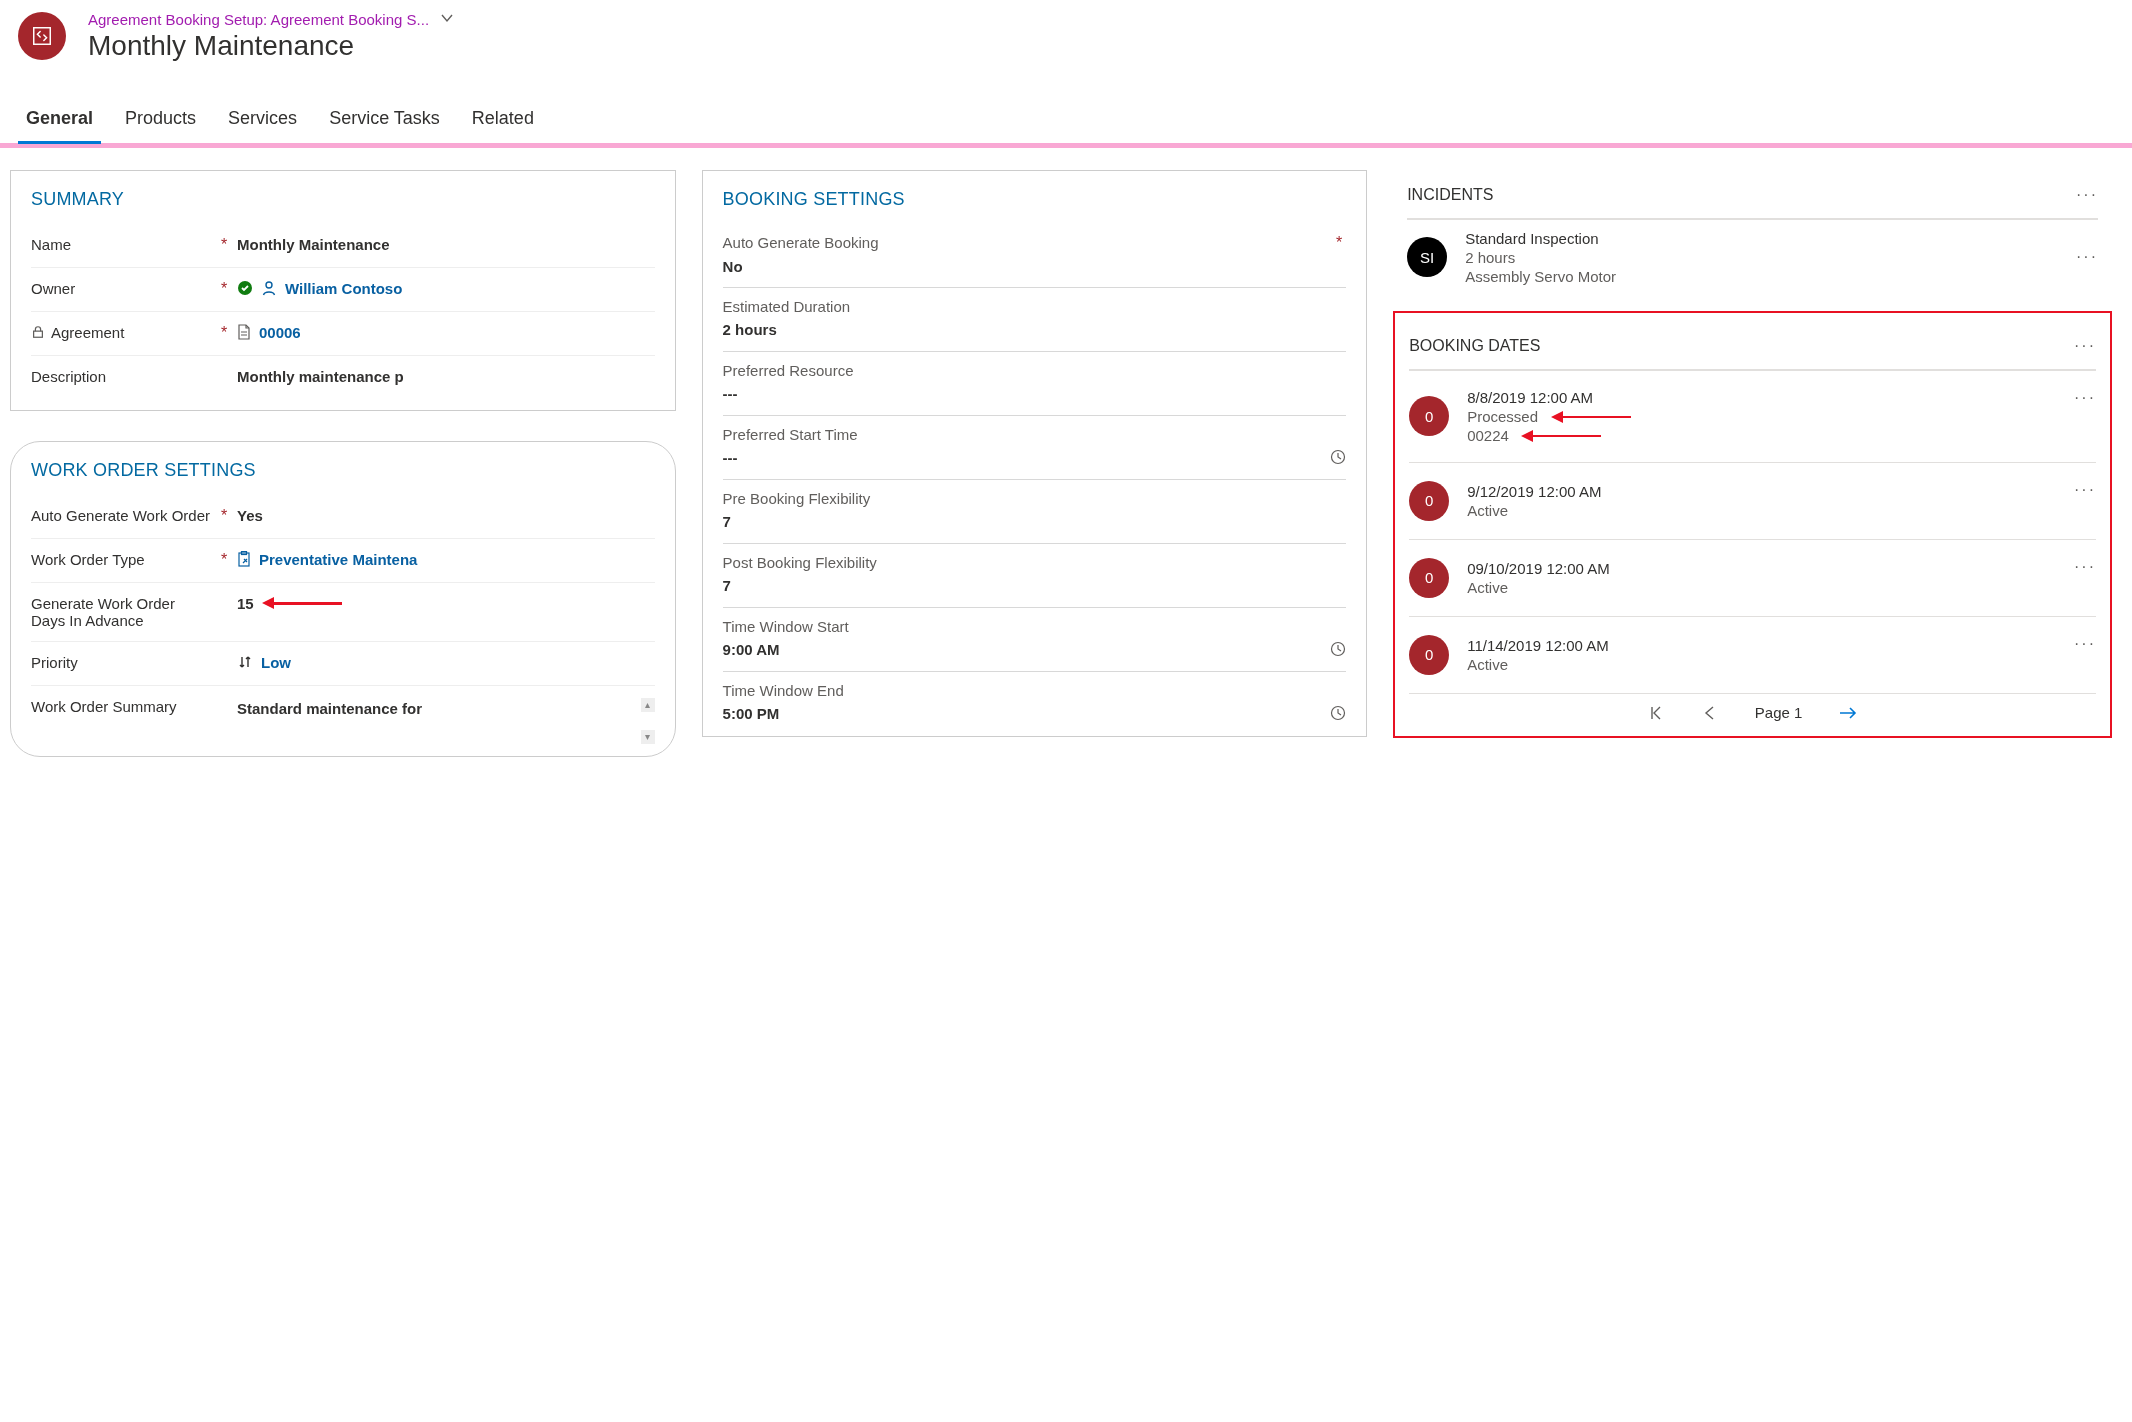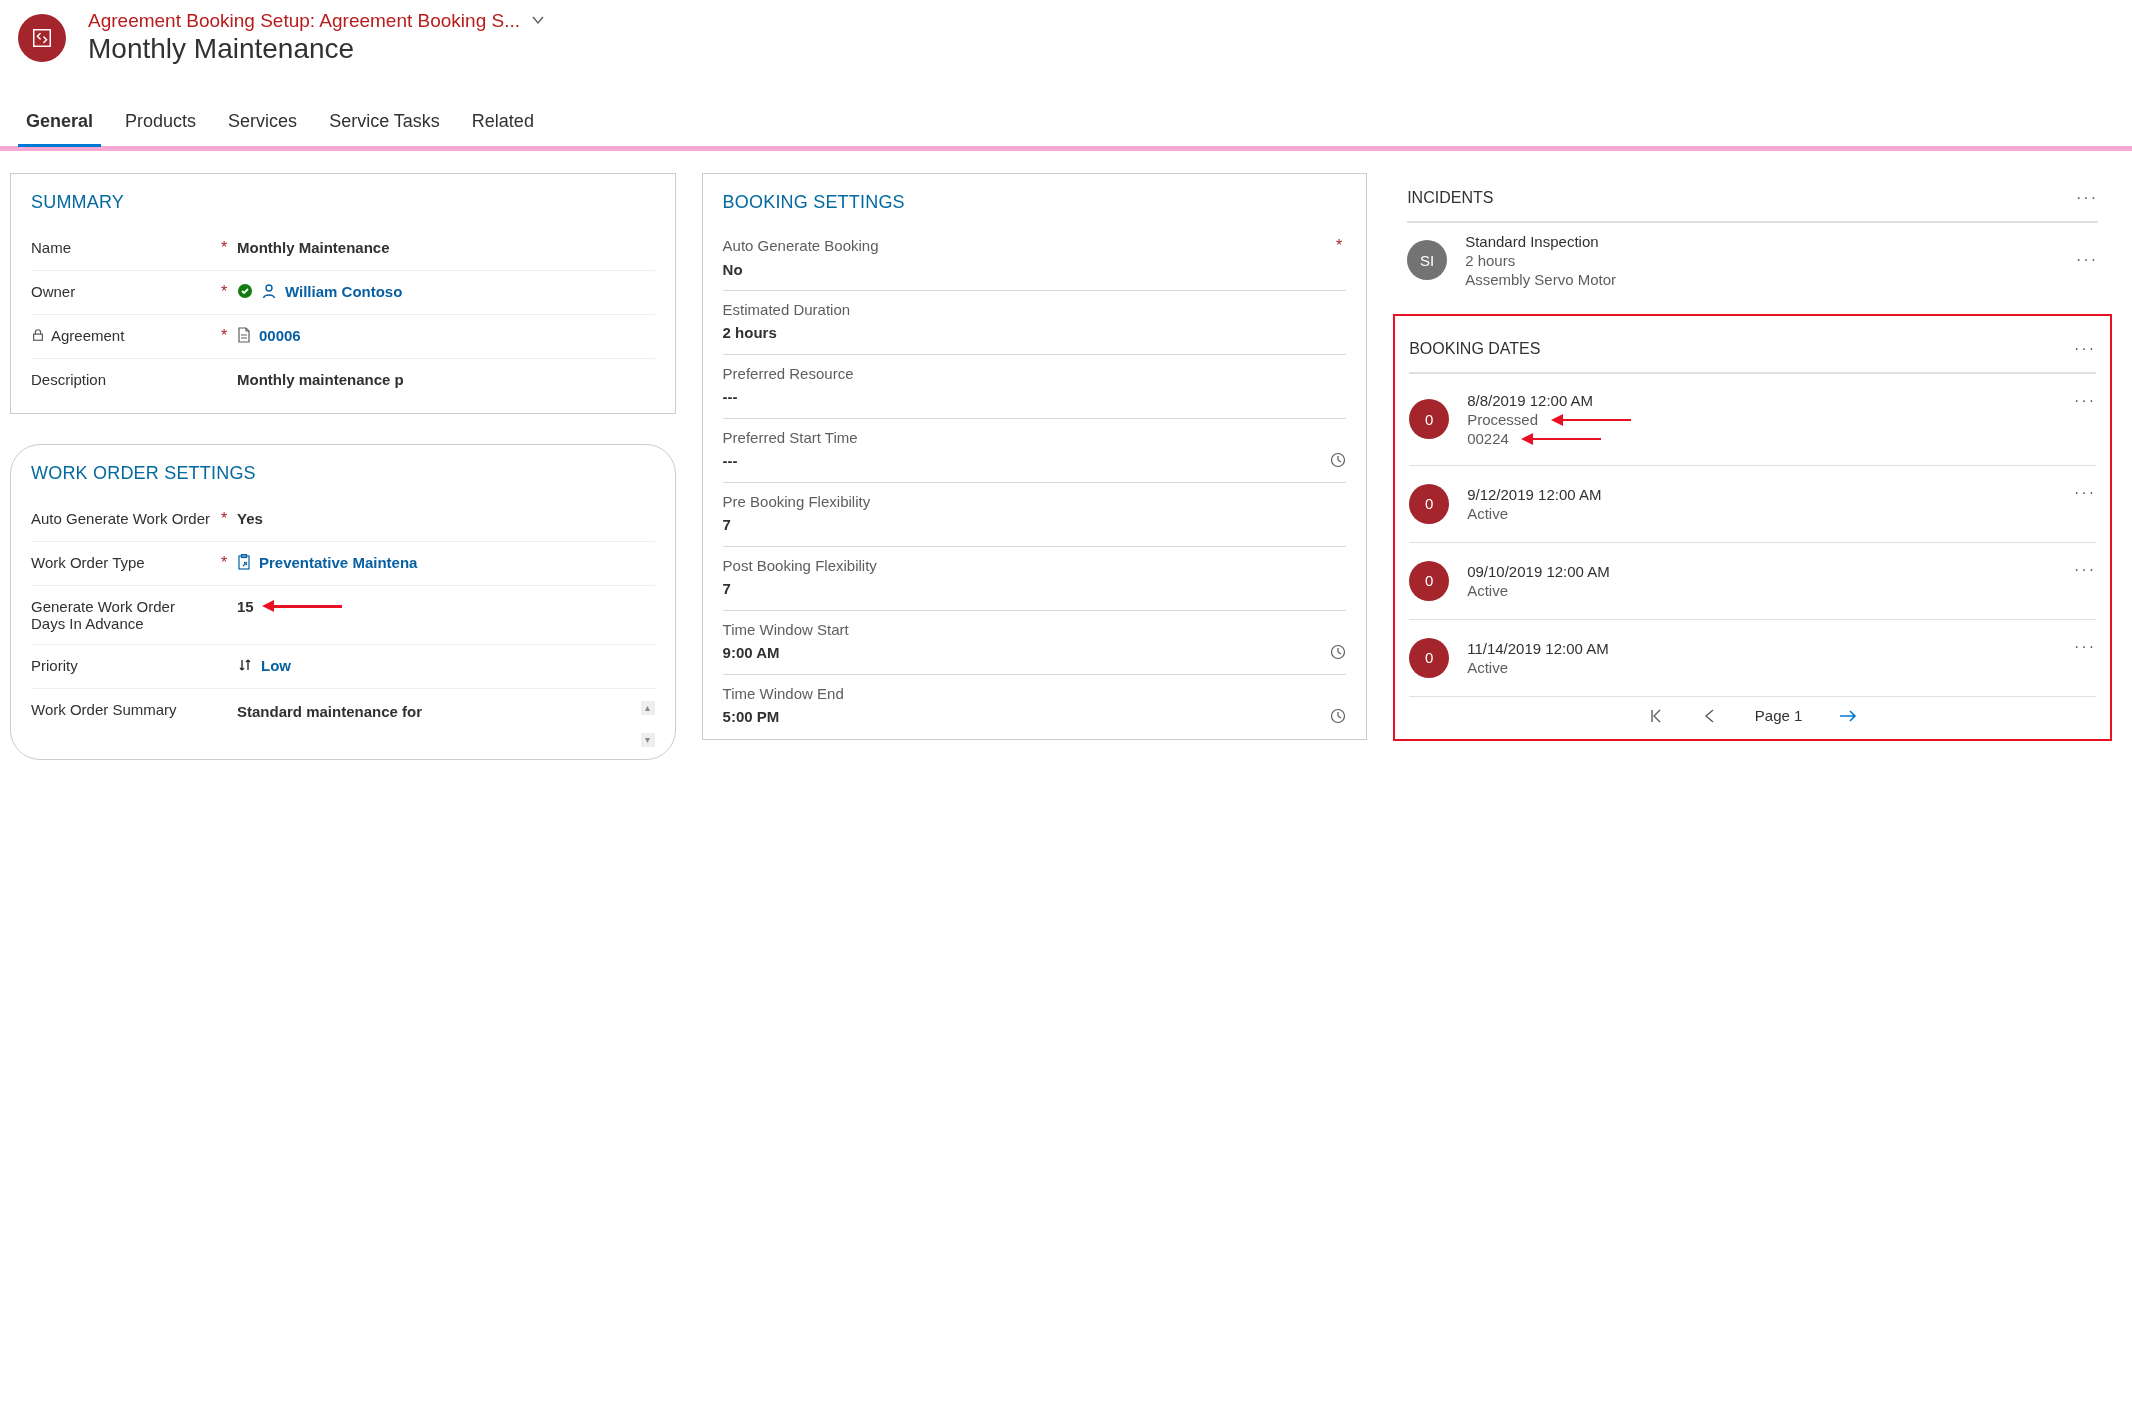--- a/index.html
+++ b/index.html
@@ -20,21 +20,21 @@
     border-radius: 50%;
     background: #a4262c;
     display: flex; align-items: center; justify-content: center;
     margin-right: 22px;
     flex-shrink: 0;
   }
   .entity-icon svg { width: 22px; height: 22px; }
   .header-text { display: flex; flex-direction: column; }
   .breadcrumb-line { display: flex; align-items: center; gap: 10px; }
   .breadcrumb {
-    font-size: 19px; color: #b91c1c;
+    font-size: 15px; color: #a21caf;
   }
   .chevron-down { color: #605e5c; }
   .page-title {
     font-size: 28px; font-weight: 400; color: #323130; line-height: 1.2;
   }
   .tabs {
     display: flex;
     border-bottom: 5px solid #f9a8d4;
     margin: 30px 0 0 0;
     padding: 0 10px;
@@ -126,21 +126,21 @@
     display: flex; align-items: center; gap: 18px;
     padding: 10px 0; border-top: 1px solid #e1dfdd;
   }
   .booking-row { padding: 18px 0; }
   .avatar {
     width: 40px; height: 40px; border-radius: 50%;
     display: flex; align-items: center; justify-content: center;
     color: #fff; font-size: 15px; font-weight: 500;
     flex-shrink: 0;
   }
-  .avatar.olive { background: #737373; }
+  .avatar.olive { background: #000000; }
   .avatar.maroon { background: #a4262c; }
   .row-text { flex: 1; display: flex; flex-direction: column; gap: 2px; font-size: 15px; }
   .row-text .primary { color: #323130; }
   .row-text .secondary { color: #605e5c; }
   .highlight-box {
     border: 2px solid #e81123;
     padding: 0 14px 10px;
     margin-top: 6px;
   }
   .pager {

